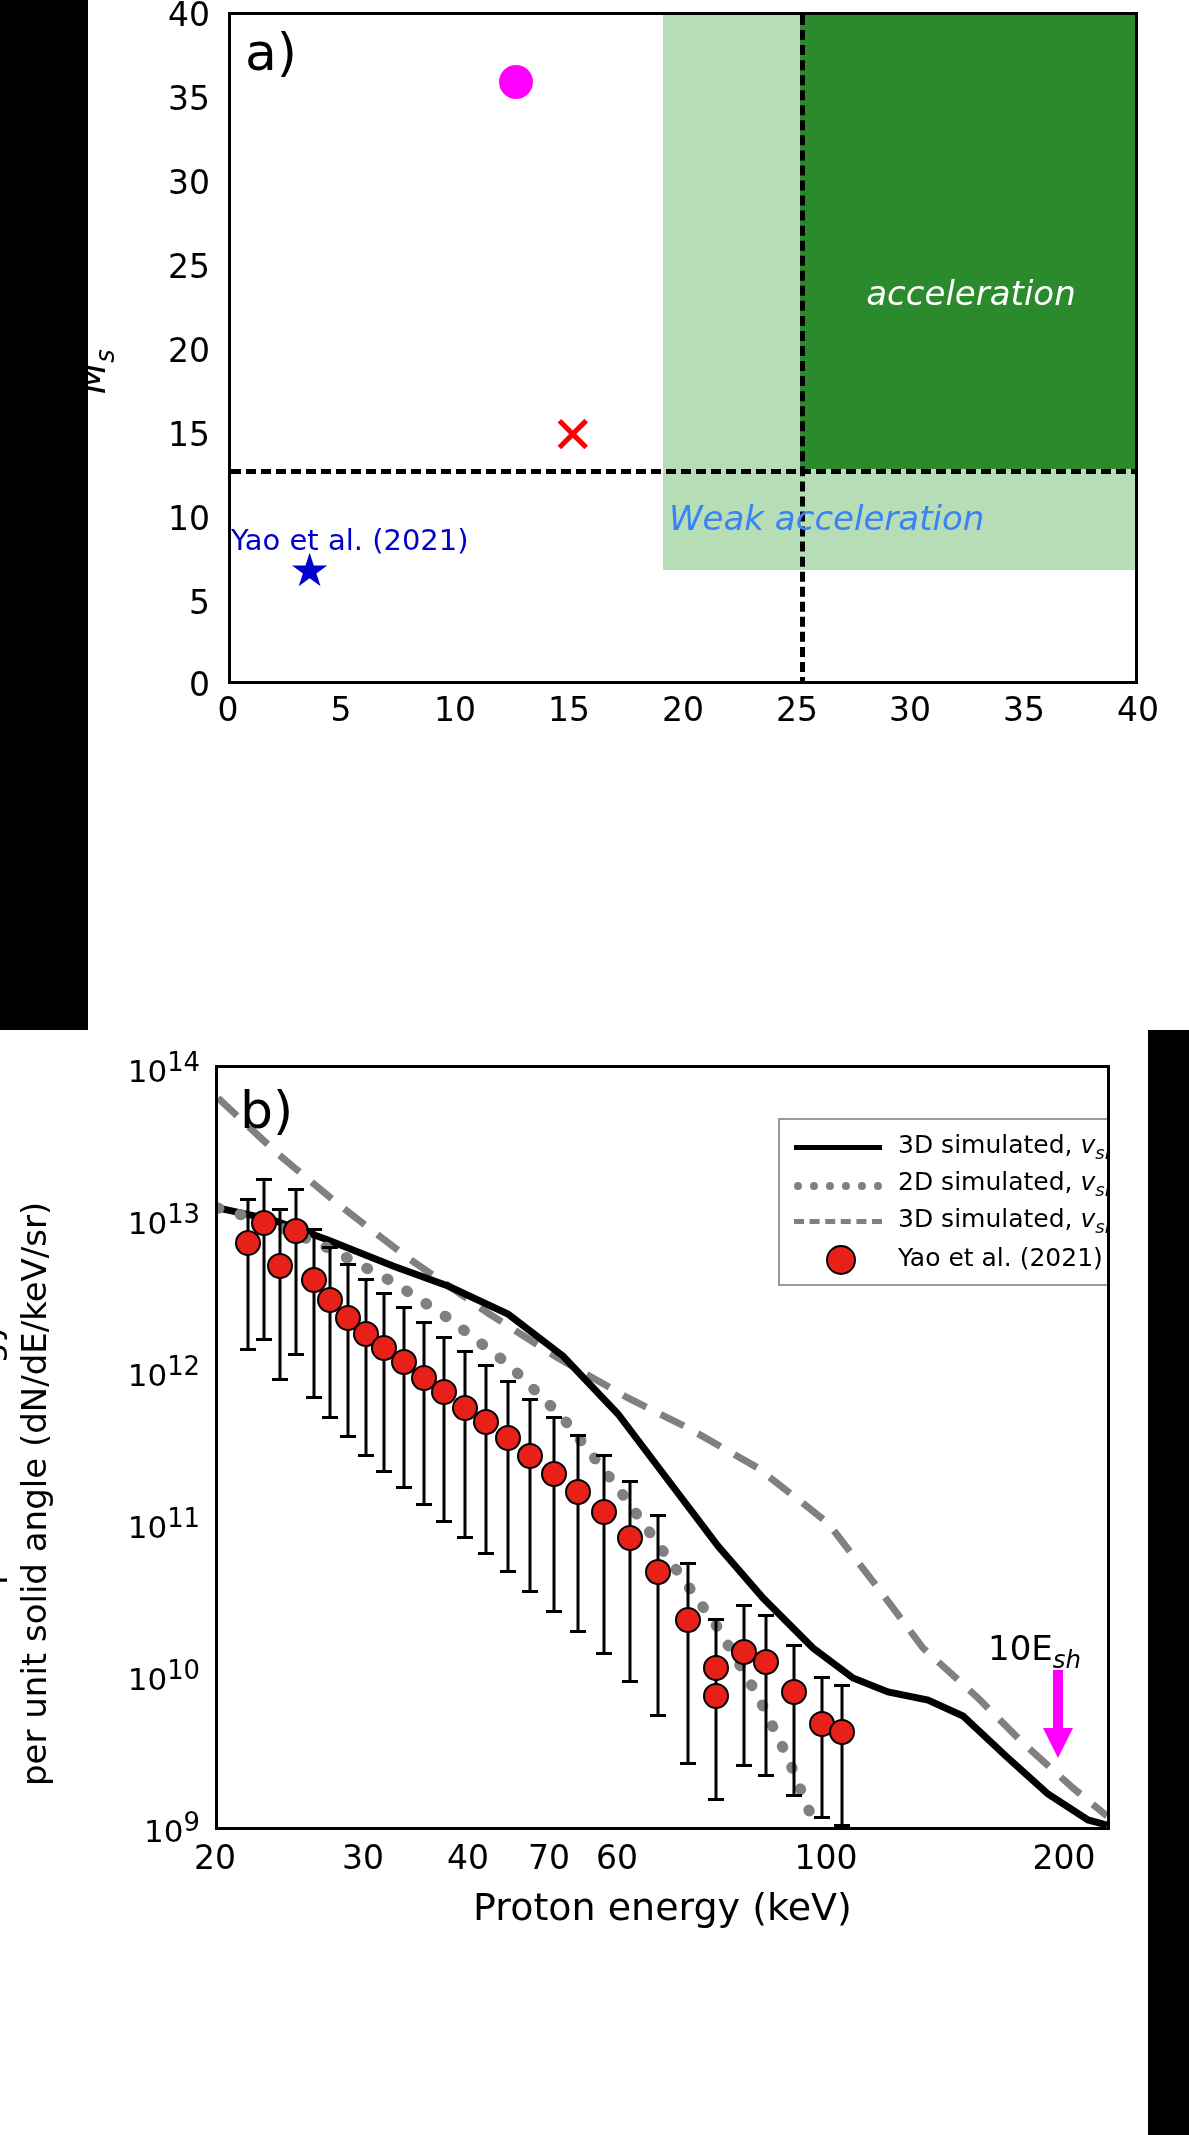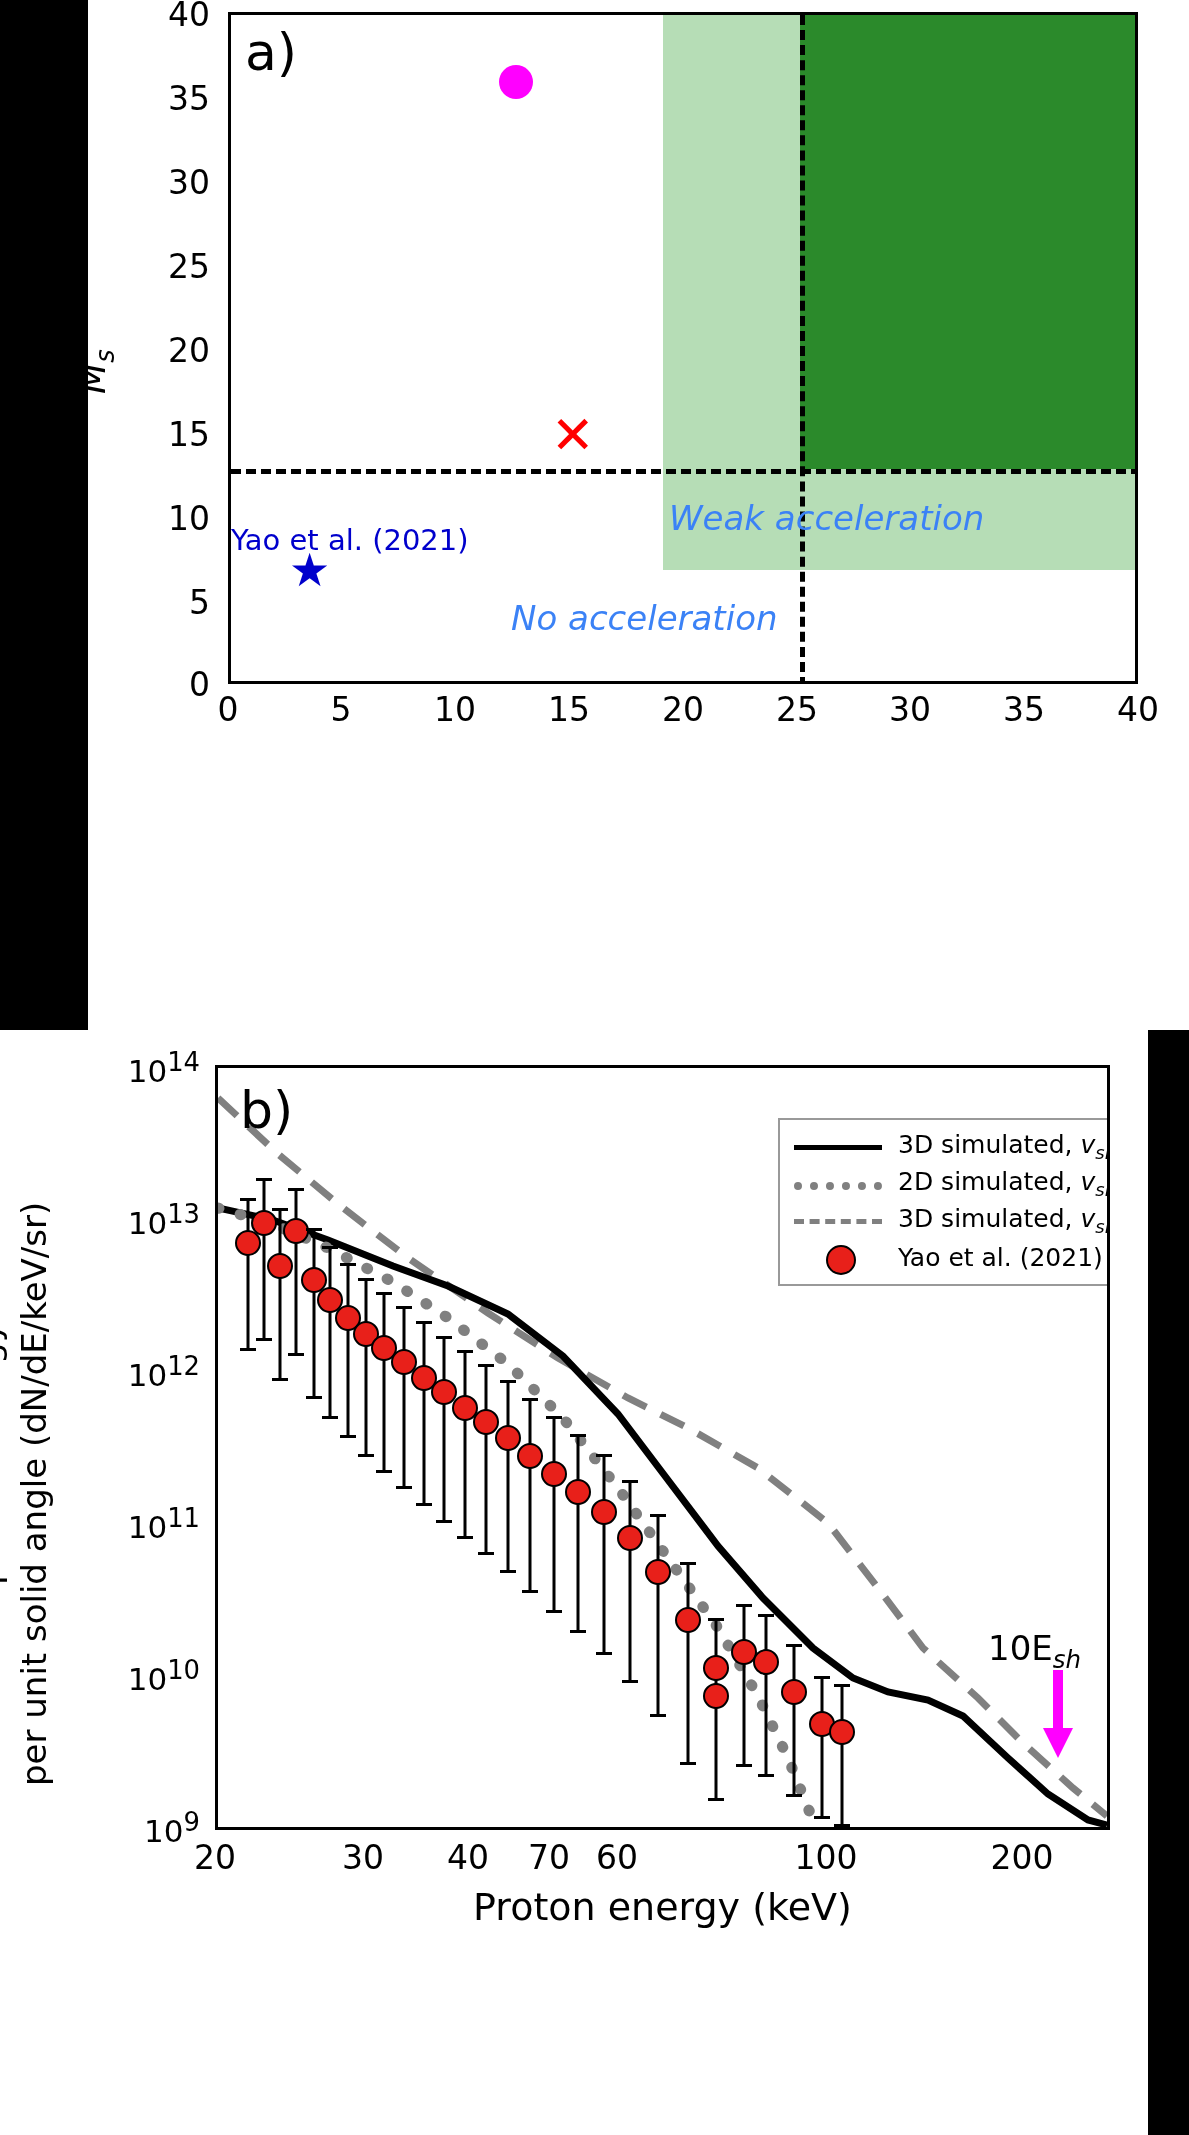--- a/index.html
+++ b/index.html
@@ -295,22 +295,22 @@
 
     <div class="a-shade-light" style="left:432px; top:454px; width:478px; height:101px;"></div>
 
     <div class="a-shade-light" style="left:432px; top:0px; width:137px; height:454px;"></div>
 
     <div class="a-shade-dark" style="left:569px; top:0px; width:341px; height:454px;"></div>
 
     <div class="a-dash-h" style="left:0; top:454px; width:910px;"></div>
     <div class="a-dash-v" style="left:569px; top:0; height:672px;"></div>
 
+    <div class="a-label white" style="left:600px; top:258px; width:280px;">acceleration</div>
     <div class="a-label" style="left:438px; top:483px;">Weak acceleration</div>
-    <div class="a-label" style="left:280px; top:583px;">No acceleration</div>
 
     <div class="a-pt-circle" style="left:268px; top:50px;"></div>
 
     <div class="a-pt-cross" style="left:320px; top:394px;">✕</div>
 
     <div class="a-pt-star" style="left:58px; top:532px;">★</div>
 
     <div class="a-ann blue" style="left:0px; top:508px;">Yao et al. (2021)</div>
   </div>
 
@@ -544,21 +544,21 @@
 
   <div id="b-panel-letter">b)</div>
 
   <div>
     <div class="b-ticklabel-x" style="left:215px;">20</div>
     <div class="b-ticklabel-x" style="left:363px;">30</div>
     <div class="b-ticklabel-x" style="left:468px;">40</div>
     <div class="b-ticklabel-x" style="left:549px;">70</div>
     <div class="b-ticklabel-x" style="left:617px;">60</div>
     <div class="b-ticklabel-x" style="left:826px;">100</div>
-    <div class="b-ticklabel-x" style="left:1022px;">200</div>
+    <div class="b-ticklabel-x" style="left:1064px;">200</div>
   </div>
 
   <div>
     <div class="b-ticklabel-y" style="top:38px;"><span>10</span><sup>14</sup></div>
     <div class="b-ticklabel-y" style="top:190px;"><span>10</span><sup>13</sup></div>
     <div class="b-ticklabel-y" style="top:342px;"><span>10</span><sup>12</sup></div>
     <div class="b-ticklabel-y" style="top:494px;"><span>10</span><sup>11</sup></div>
     <div class="b-ticklabel-y" style="top:646px;"><span>10</span><sup>10</sup></div>
     <div class="b-ticklabel-y" style="top:798px;"><span>10</span><sup>9</sup></div>
   </div>

